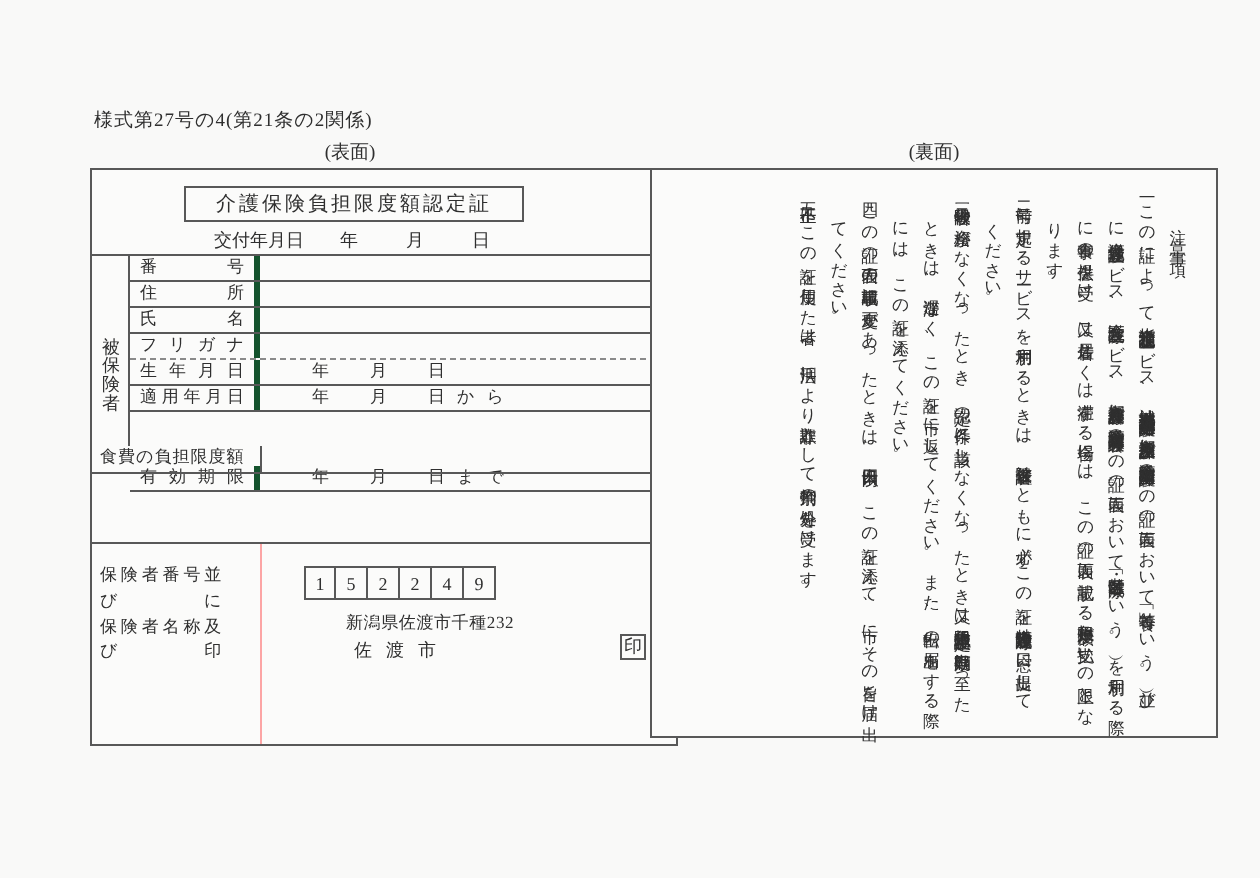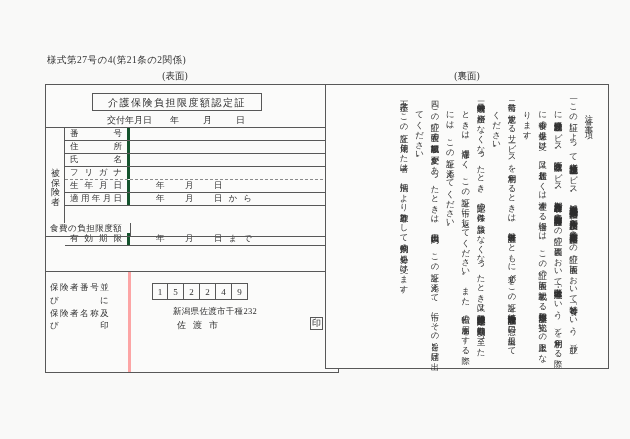--- a/index.html
+++ b/index.html
@@ -53,21 +53,21 @@
     width:85px; padding:1px 4px; border-right:1px solid #585858;
     display:flex; align-items:flex-end;
   }
   .single-row .lbl-wide span { width:100%; text-align:justify; text-align-last:justify; line-height:1.55; }
   .single-row .val2 { flex:1; }
   .row-meal { height:14px; }
   .row-meal .lbl-wide span { text-align:left; text-align-last:left; letter-spacing:.5px; }
   .row-residence { height:35px; }
 
   .row-insurer { display:flex; flex:1; border-bottom:none; }
-  .row-insurer .lbl-wide { border-right:3px solid #fca5a5; width:85px; padding:9px 19px 0 4px; display:block; }
+  .row-insurer .lbl-wide { border-right:1px solid #fca5a5; width:85px; padding:9px 19px 0 4px; display:block; }
   .row-insurer .lbl-wide .iline { display:block; line-height:1.5; letter-spacing:.3px; }
   .ins-content { flex:1; position:relative; font-size:8.5px; }
   .digit-boxes { position:absolute; left:21px; top:11px; display:flex; }
   .digit-box {
     width:16px; height:17px; border:1px solid #585858; border-left:none;
     text-align:center; line-height:16px; font-size:9px;
   }
   .digit-box:first-child { border-left:1px solid #585858; }
   .ins-address { position:absolute; left:19px; top:34px; letter-spacing:.3px;margin-left:23px; }
   .ins-name { position:absolute; left:46px; top:47px; letter-spacing:7px; font-size:9px; }

